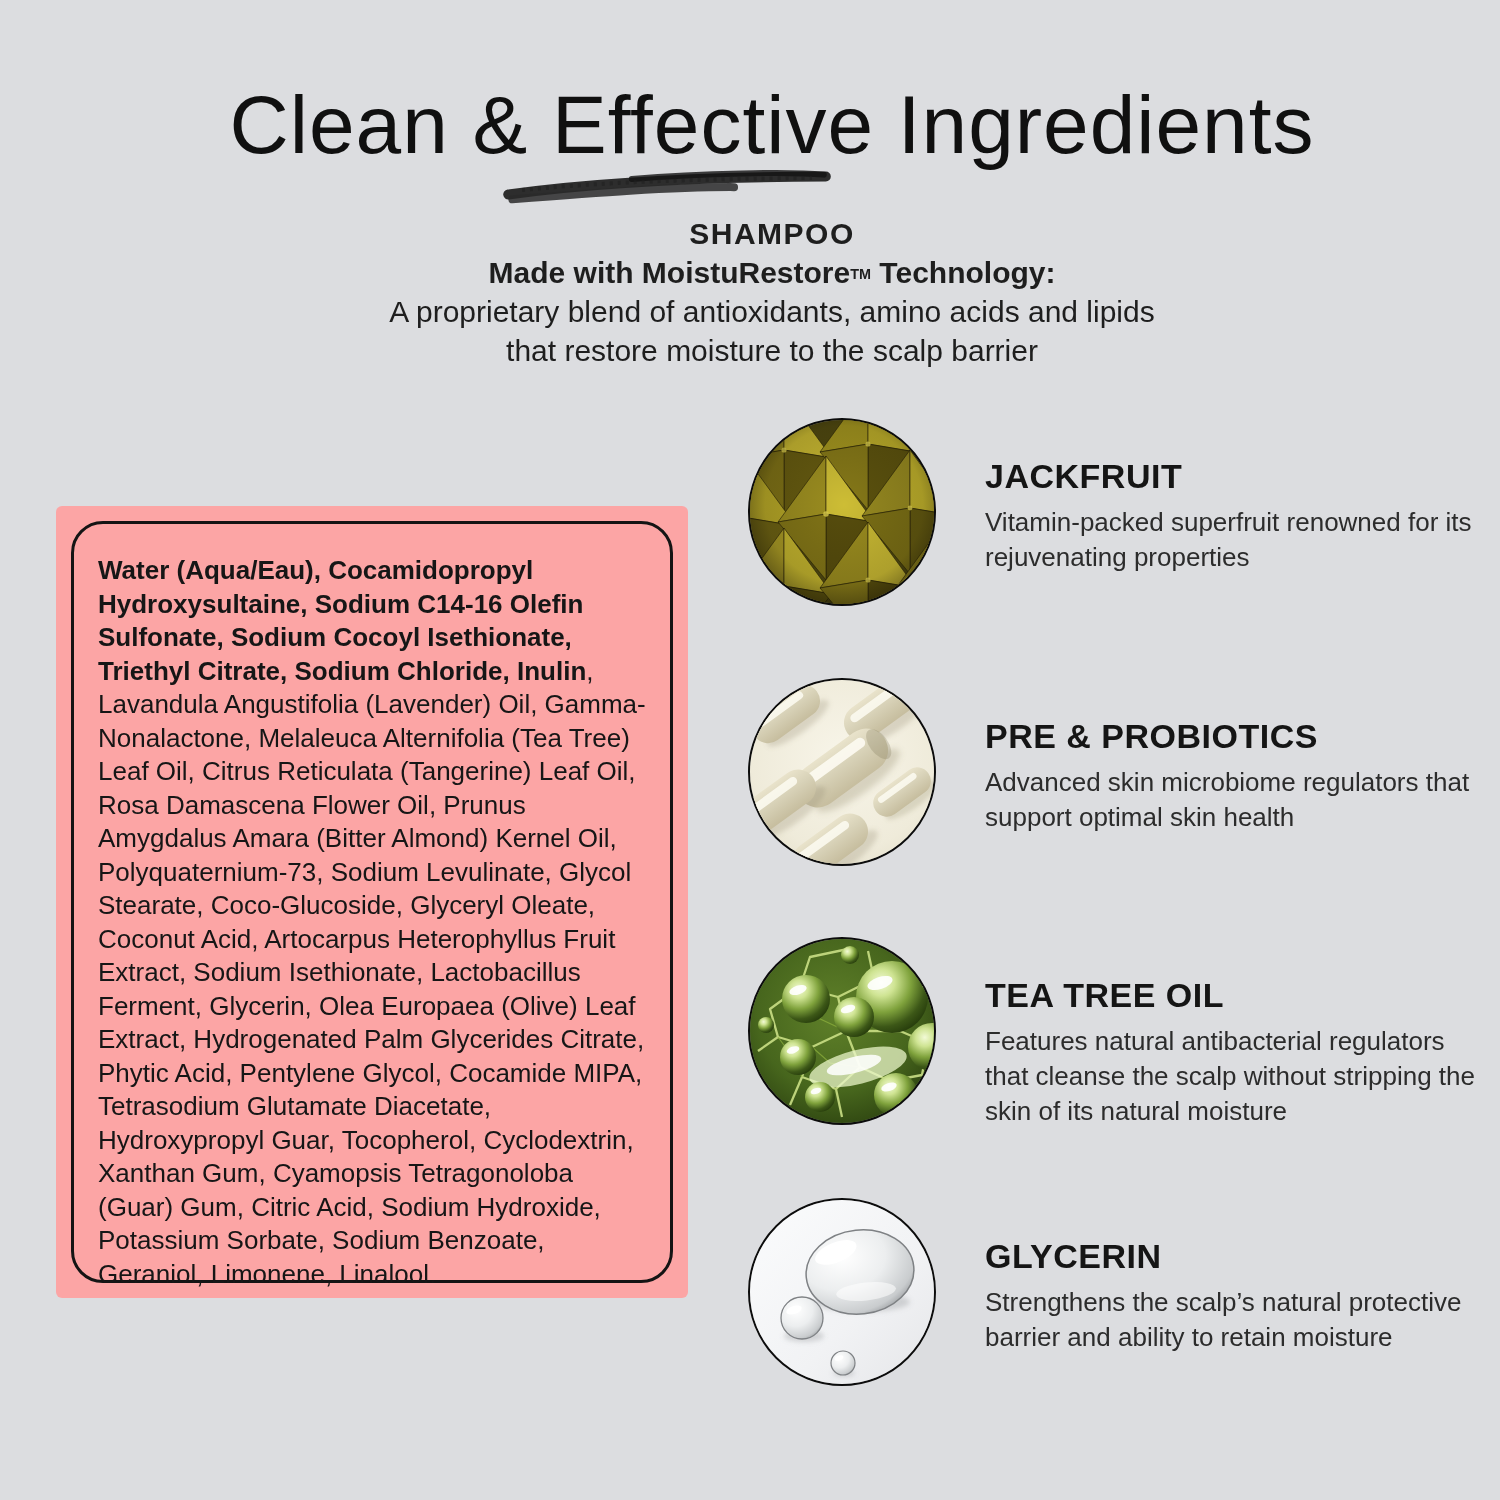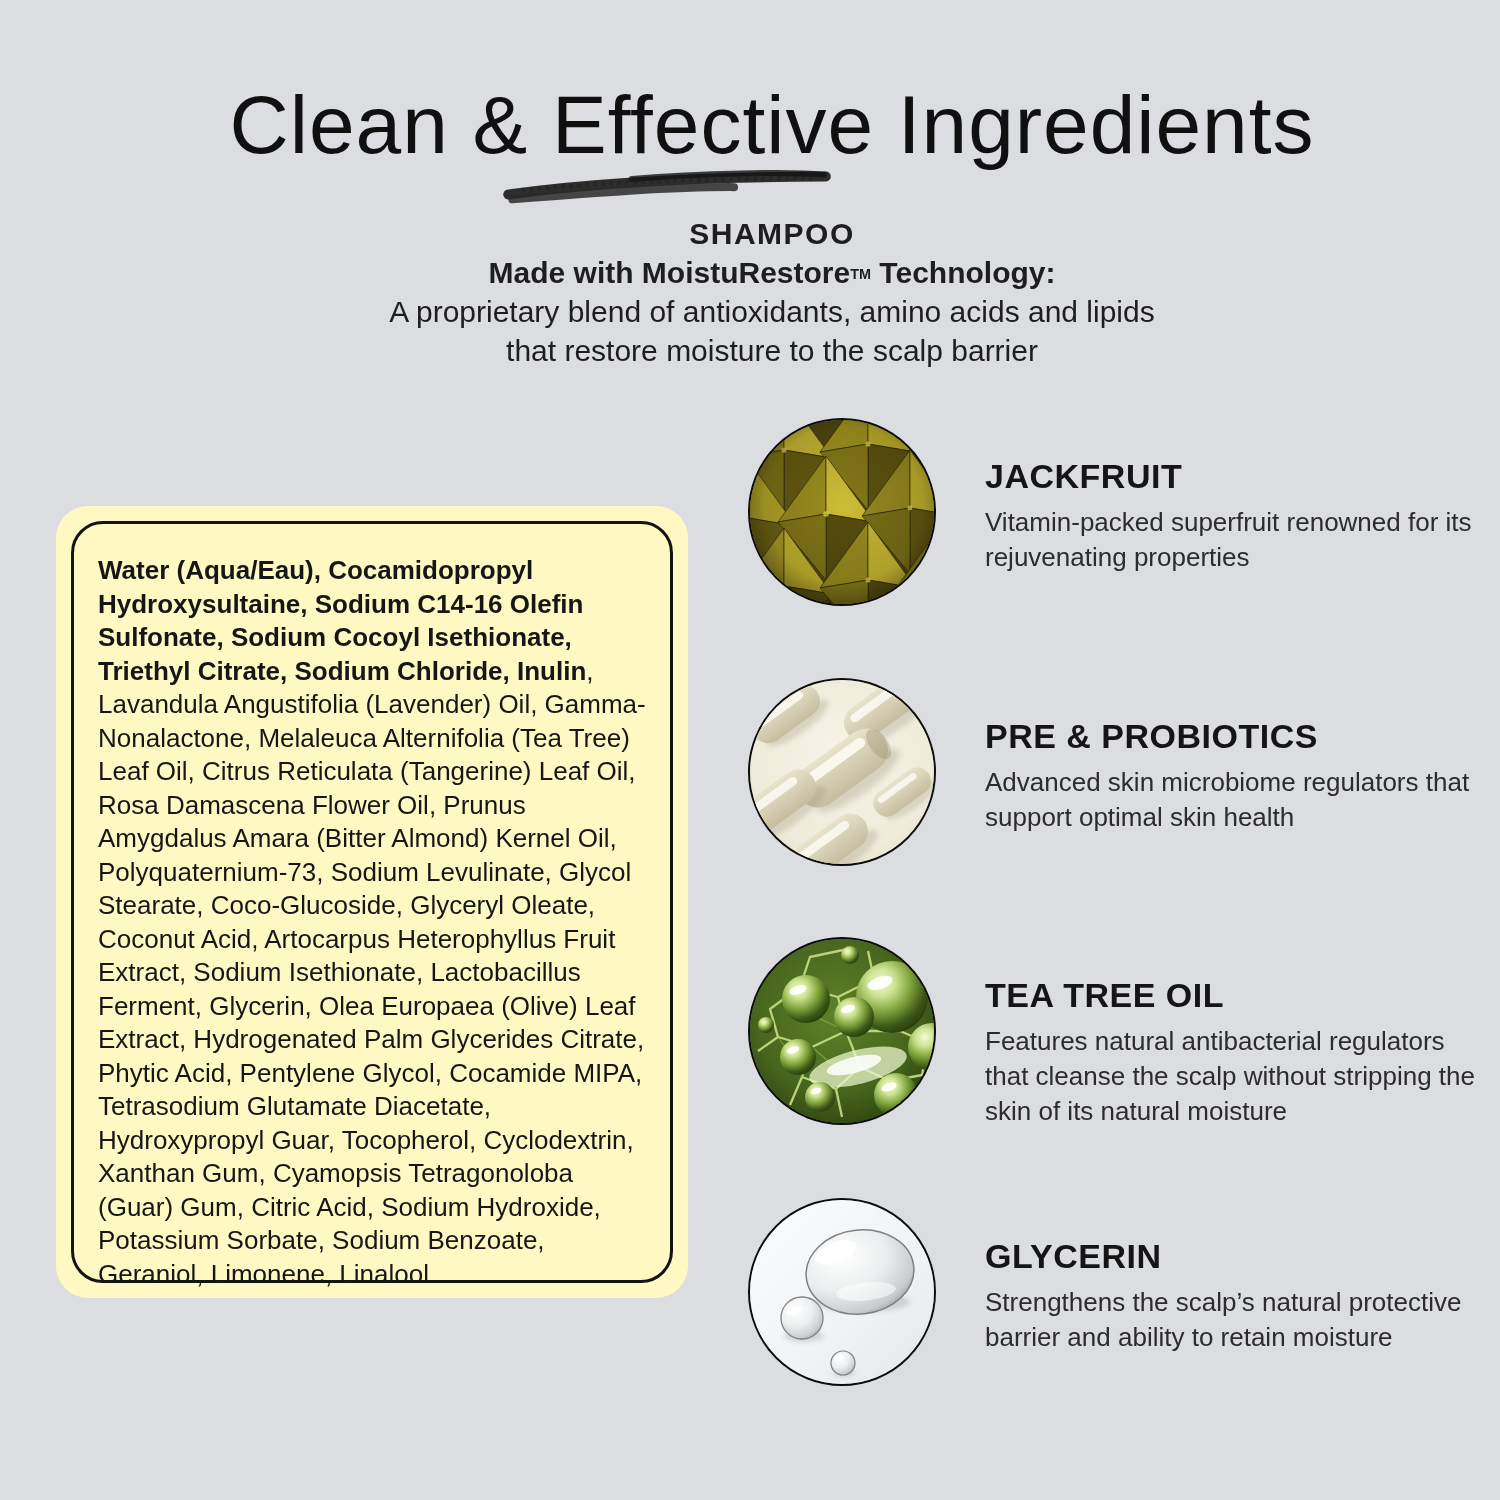--- a/index.html
+++ b/index.html
@@ -29,21 +29,21 @@
     font-size:30px;line-height:39px;
   }
   .sub-product{font-weight:700;letter-spacing:1.5px;}
   .sub-tech{font-weight:700;}
   .sub-tech sup{font-size:0.48em;vertical-align:top;position:relative;top:2px;letter-spacing:0;}
   .sub-desc{font-weight:400;}
   
   .ingredients-box{
     position:absolute;left:56px;top:506px;
     width:632px;height:792px;
-    background:#fef9c3;border-radius:32px;
+    background:#fca5a5;border-radius:6px;
   }
   .inner-border{
     position:absolute;left:15px;top:15px;right:15px;bottom:15px;
     border:3px solid #141414;border-radius:32px;
   }
   .ing-text{
     position:absolute;left:42px;top:48px;width:552px;margin:0;
     font-size:26px;line-height:33.5px;color:#161616;
   }
   .ing-bold{font-weight:700;}

